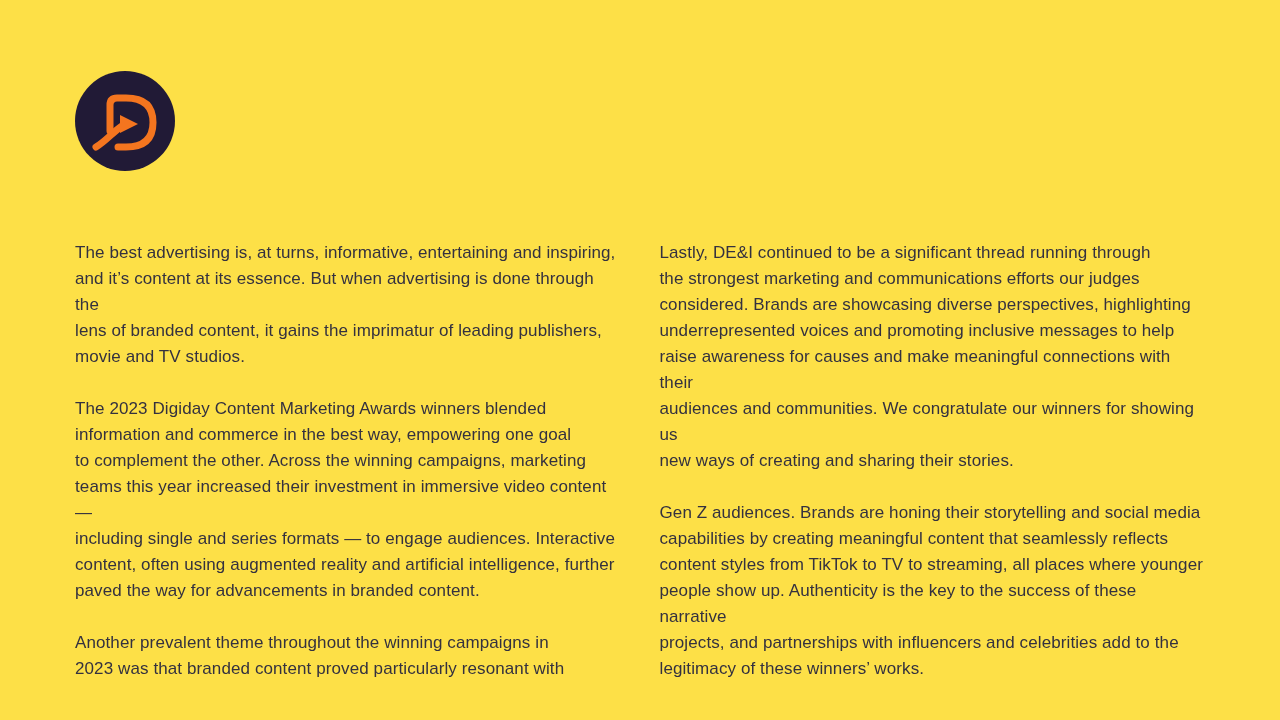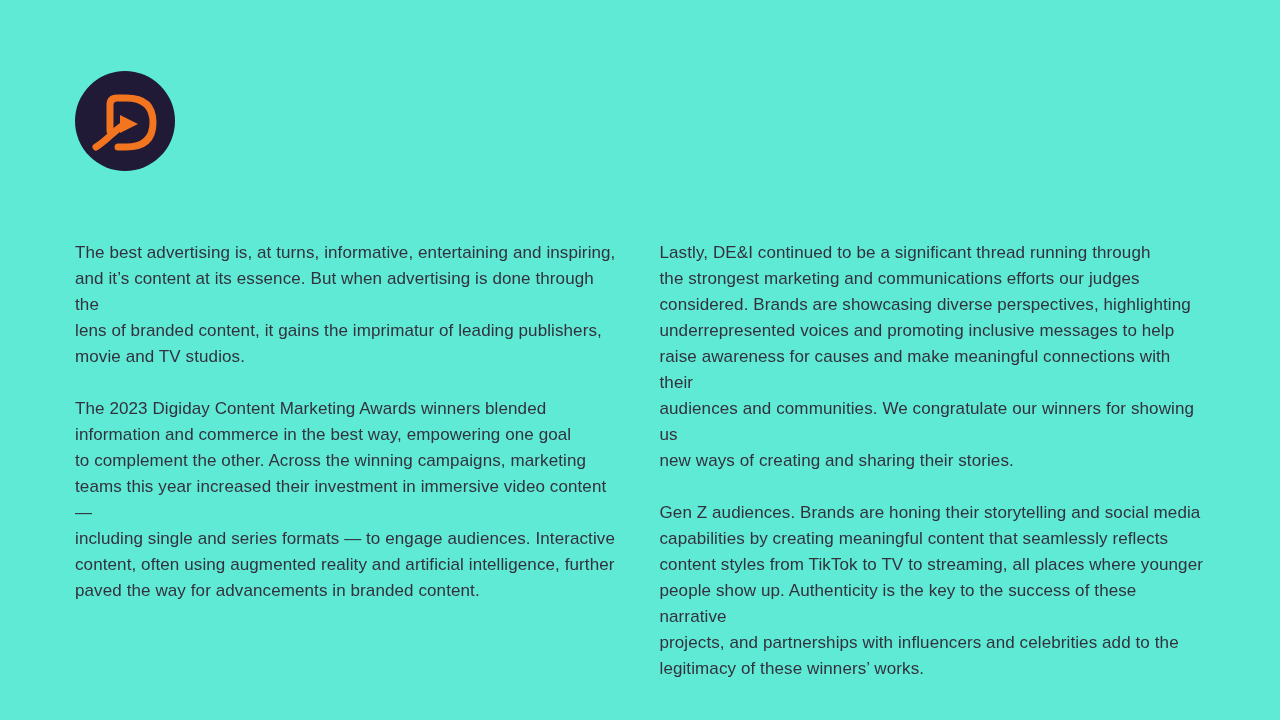--- a/index.html
+++ b/index.html
@@ -4,21 +4,21 @@
 <style>
   html, body {
     margin: 0;
     padding: 0;
     background: #ffffff;
   }
   .slide {
     position: relative;
     width: 1280px;
     height: 720px;
-    background: #5eead4;
+    background: #fde047;
     overflow: hidden;
     font-family: "Liberation Sans", sans-serif;
   }
   .logo {
     position: absolute;
     left: 75px;
     top: 71px;
     width: 100px;
     height: 100px;
   }
@@ -71,20 +71,22 @@
 and it’s content at its essence. But when advertising is done through the
 lens of branded content, it gains the imprimatur of leading publishers,
 movie and TV studios.</p>
       <p>The 2023 Digiday Content Marketing Awards winners blended
 information and commerce in the best way, empowering one goal
 to complement the other. Across the winning campaigns, marketing
 teams this year increased their investment in immersive video content —
 including single and series formats — to engage audiences. Interactive
 content, often using augmented reality and artificial intelligence, further
 paved the way for advancements in branded content.</p>
+      <p>Another prevalent theme throughout the winning campaigns in
+2023 was that branded content proved particularly resonant with</p>
     </div>
     <div class="col">
       <p>Lastly, DE&amp;I continued to be a significant thread running through
 the strongest marketing and communications efforts our judges
 considered. Brands are showcasing diverse perspectives, highlighting
 underrepresented voices and promoting inclusive messages to help
 raise awareness for causes and make meaningful connections with their
 audiences and communities. We congratulate our winners for showing us
 new ways of creating and sharing their stories.</p>
       <p>Gen Z audiences. Brands are honing their storytelling and social media

